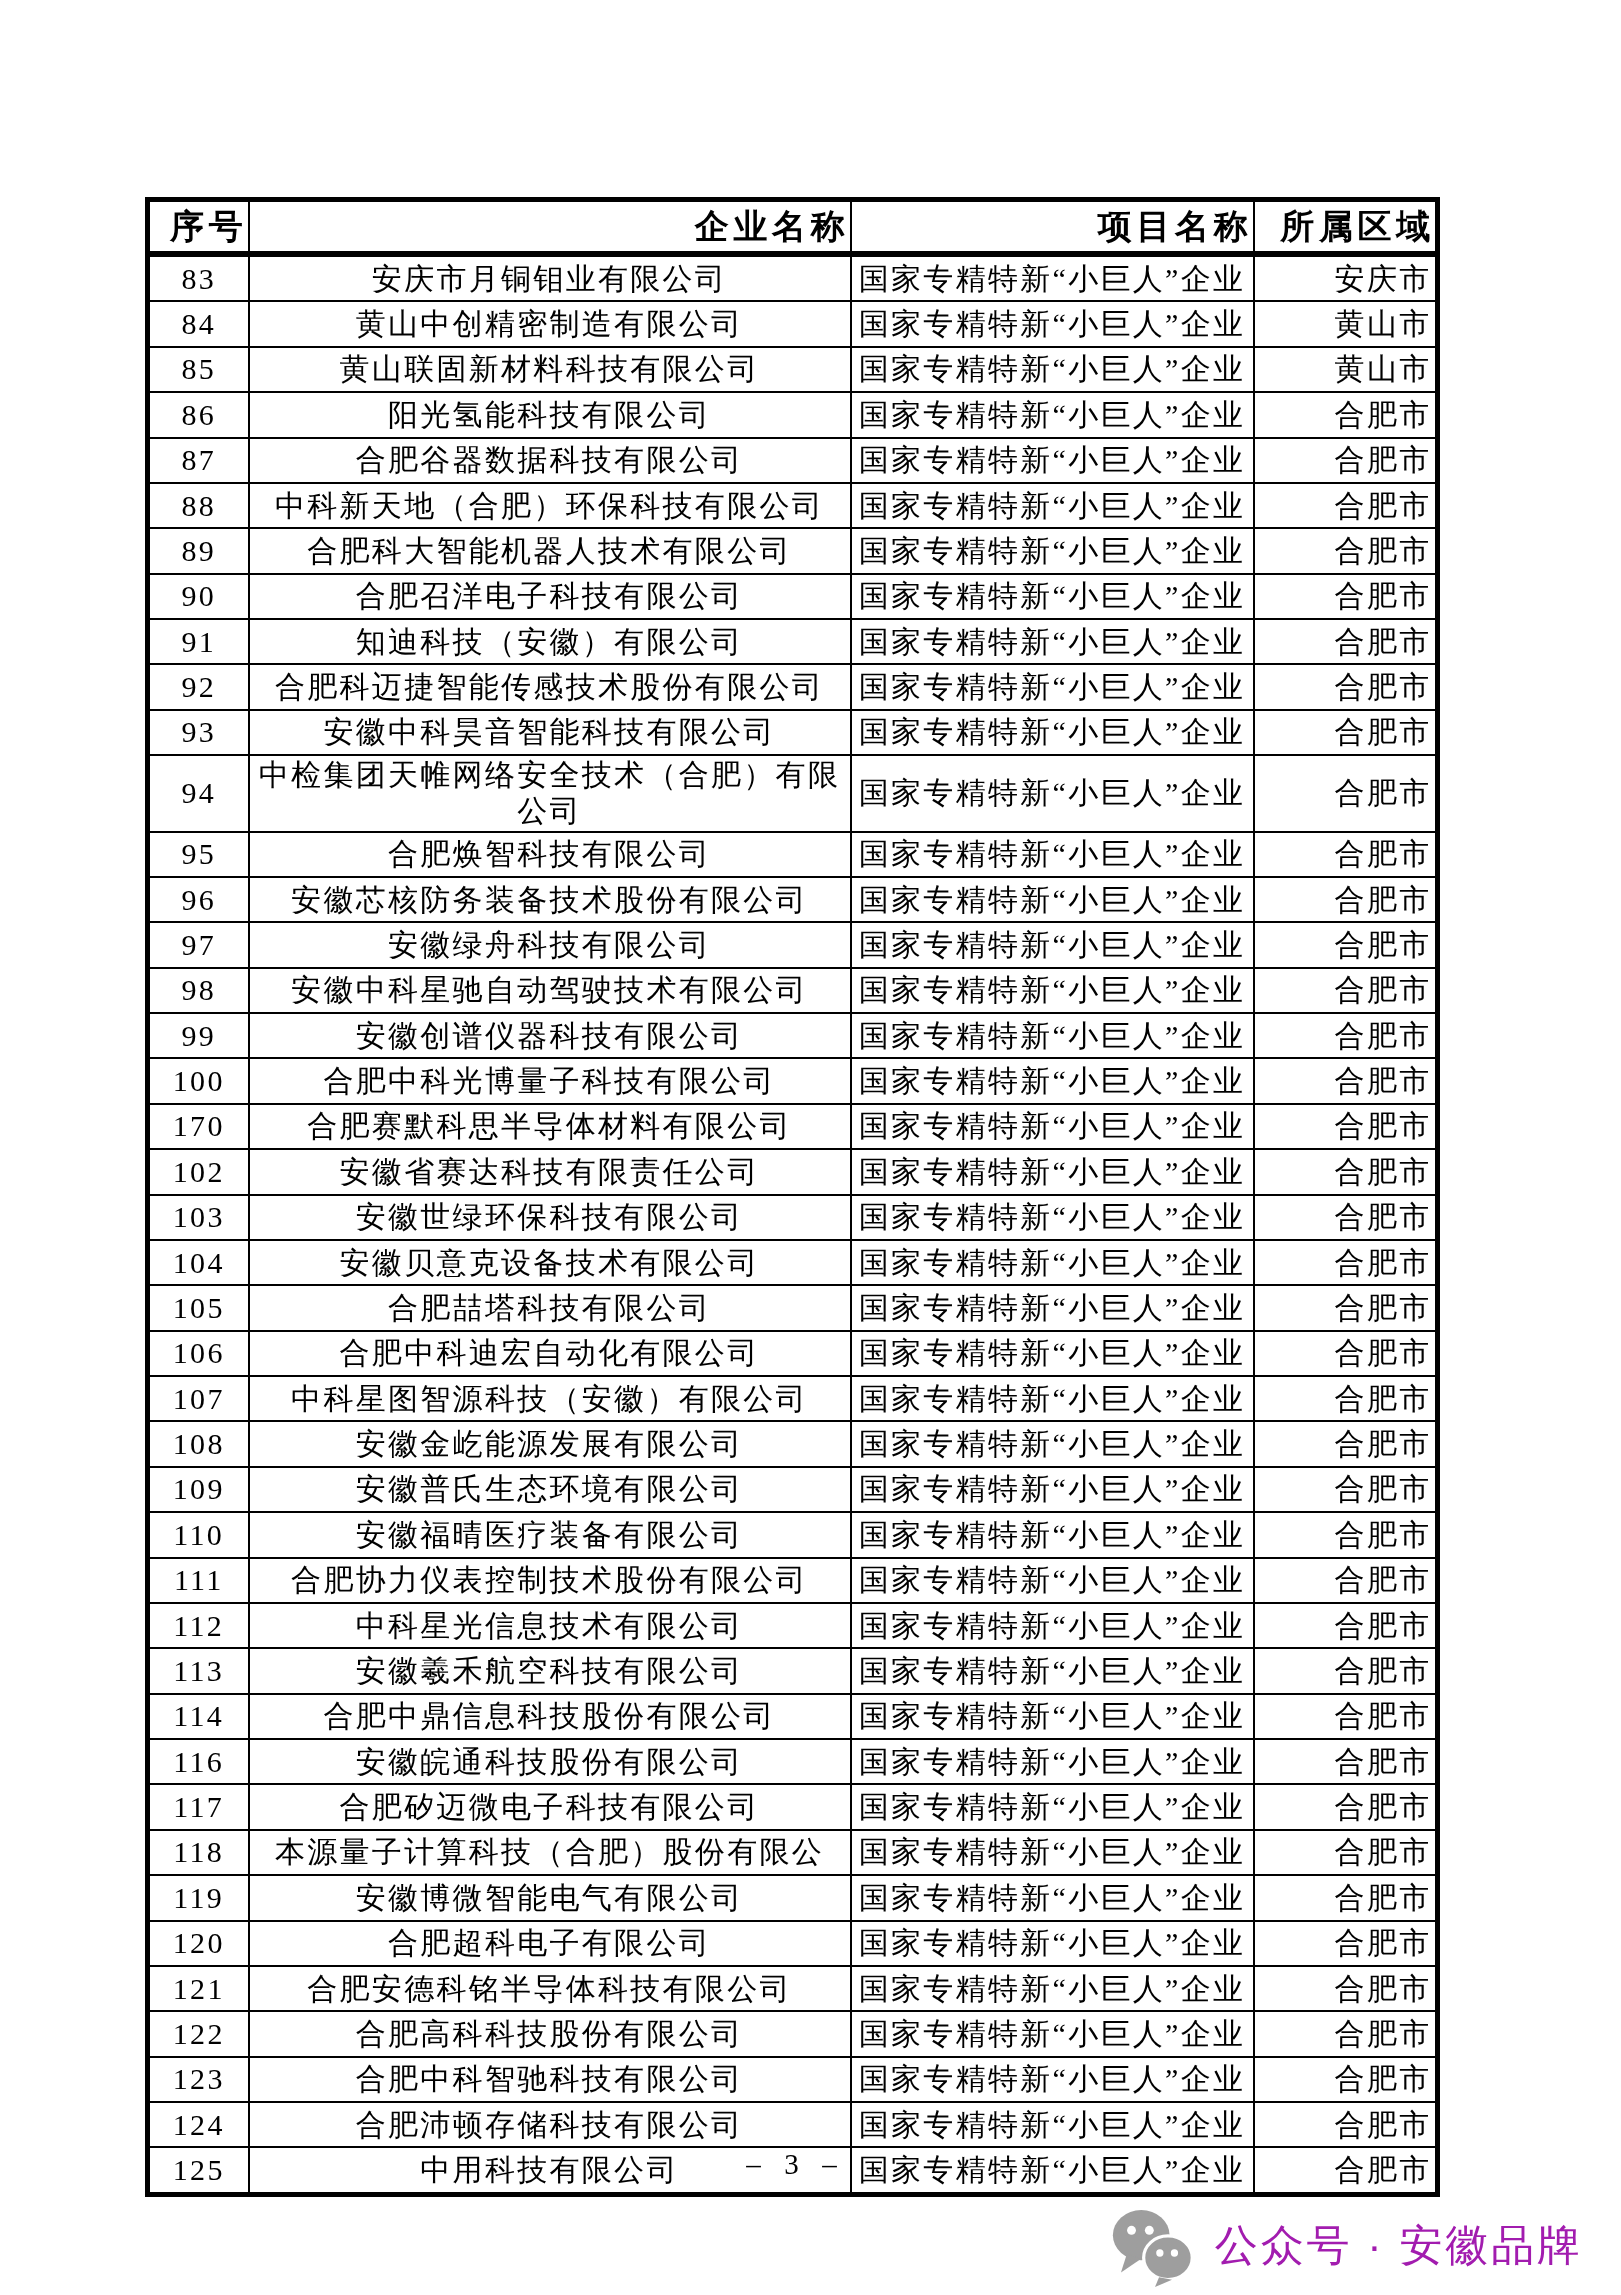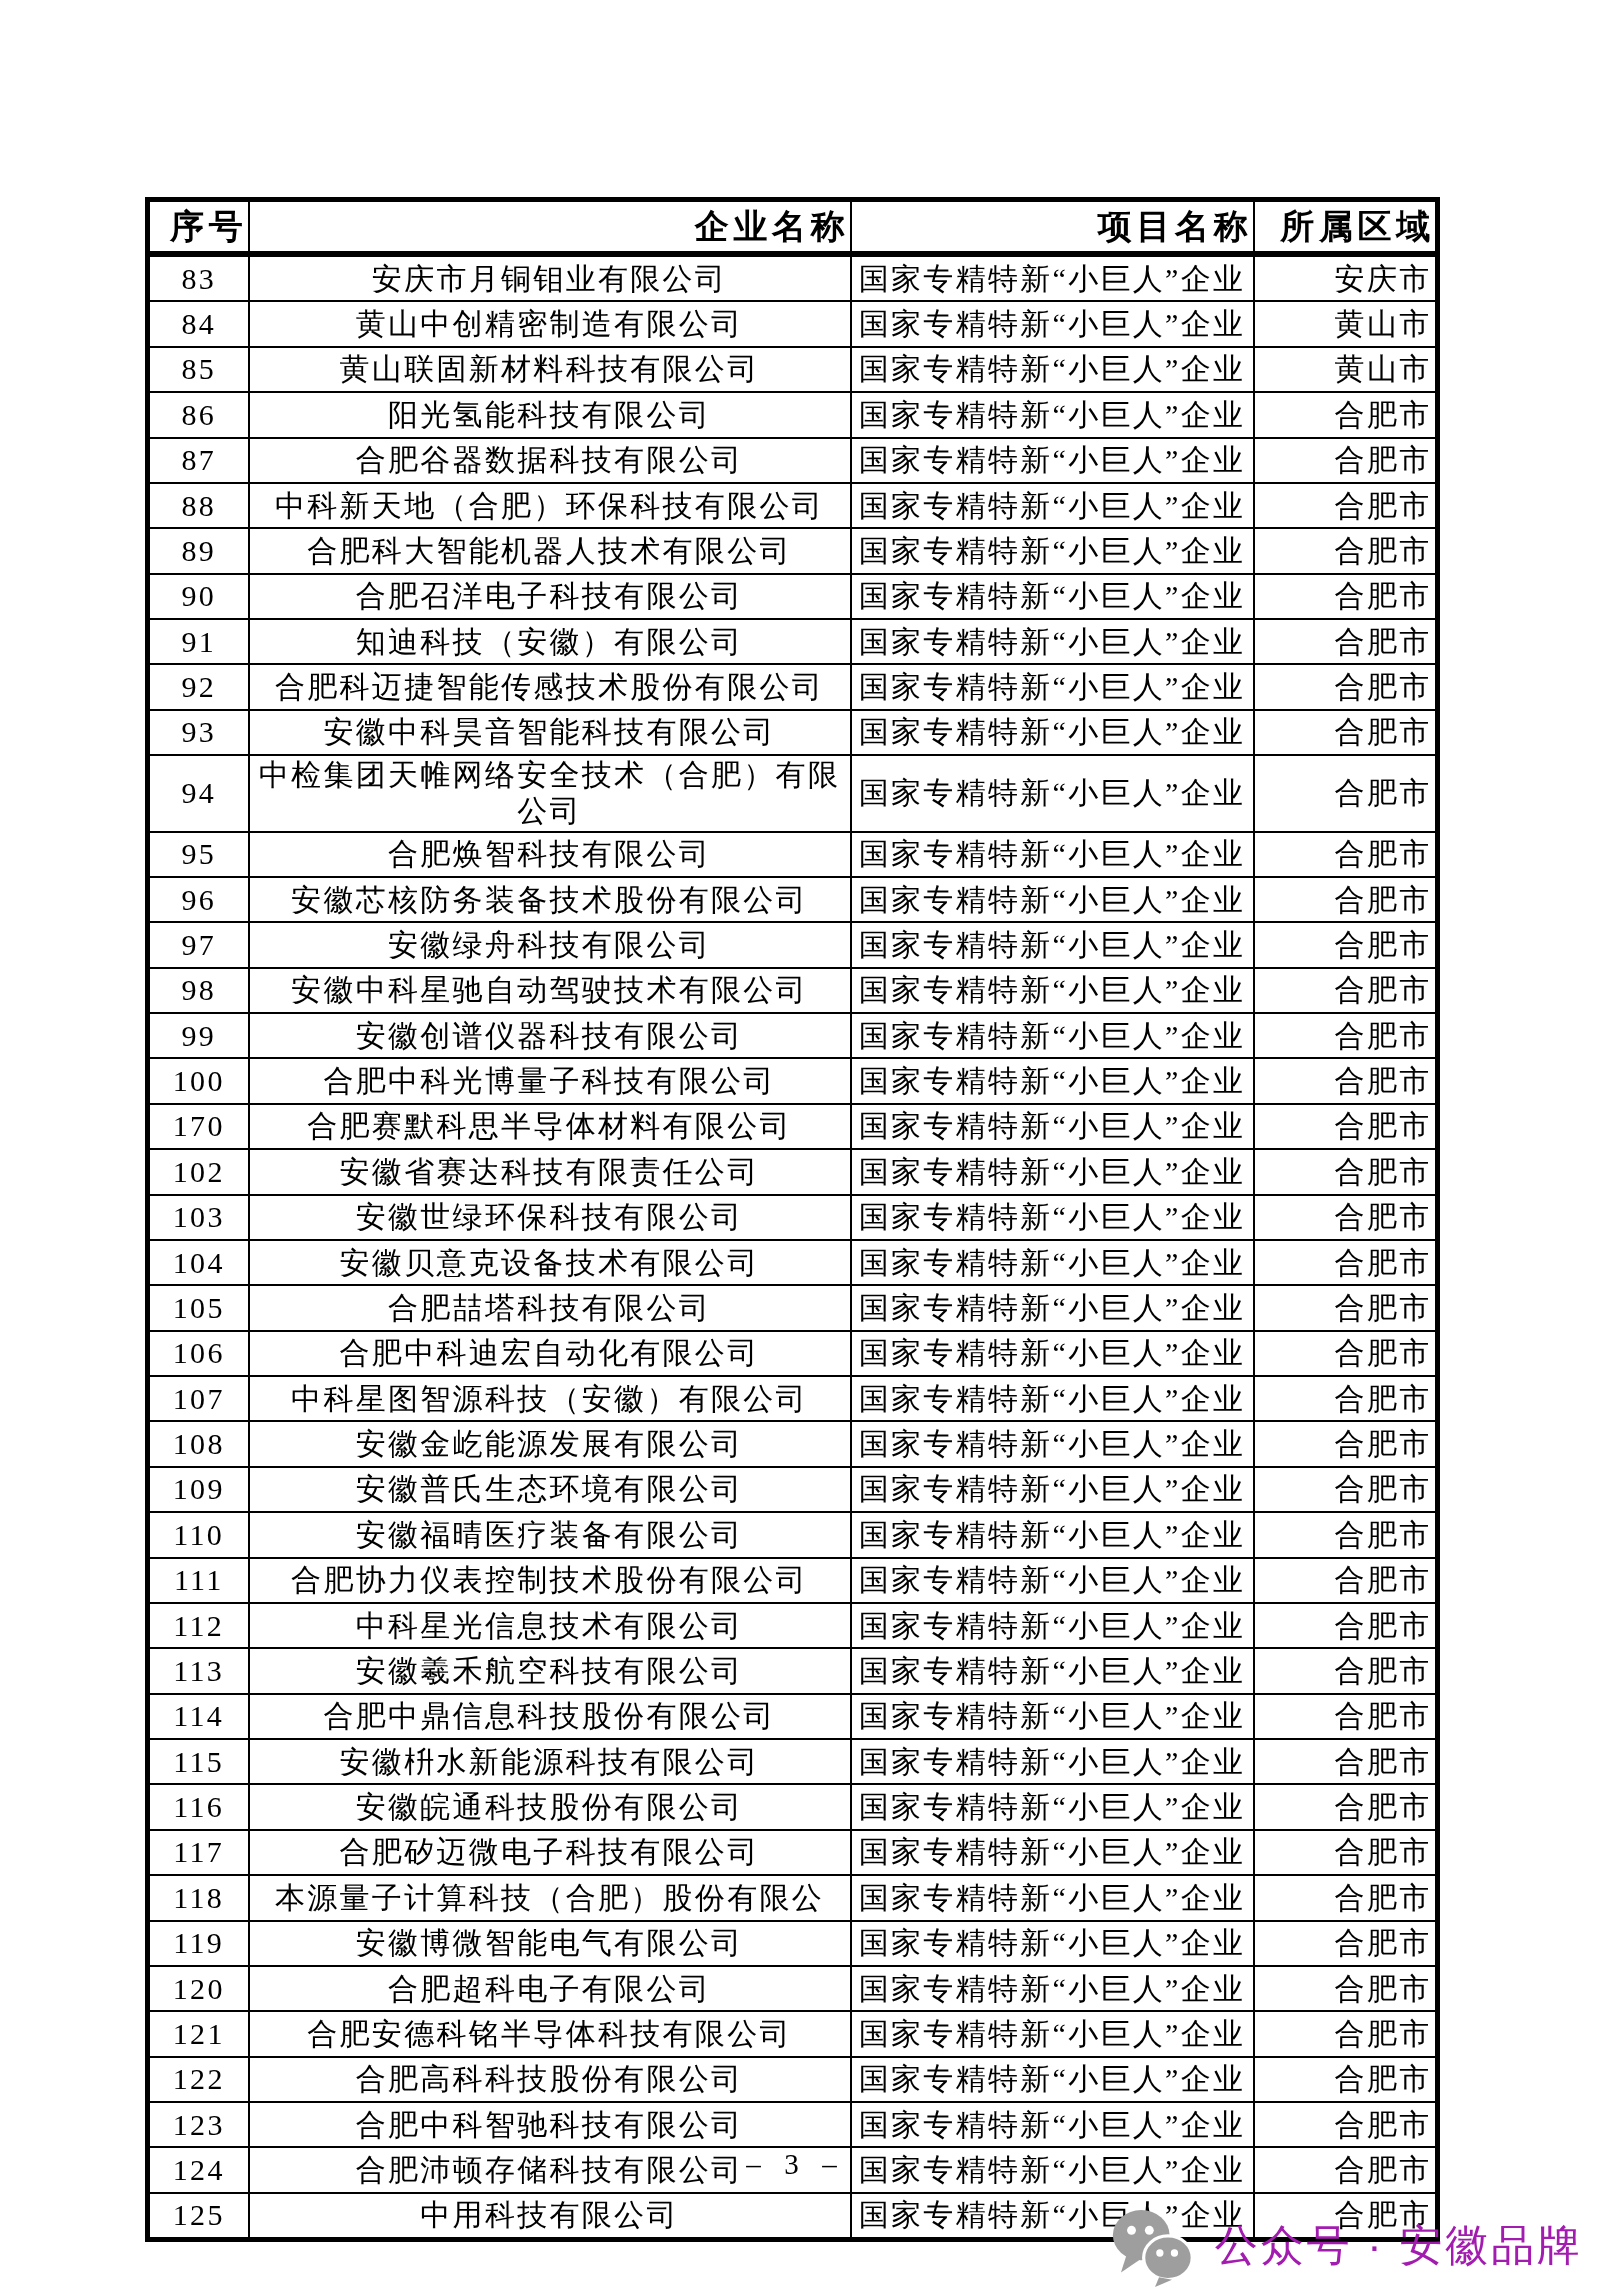--- a/index.html
+++ b/index.html
@@ -298,26 +298,20 @@
             <td class="cell-project">国家专精特新“小巨人”企业</td>
             <td class="cell-region">合肥市</td>
           </tr>
           <tr>
             <td class="cell-no">114</td>
             <td class="cell-company">合肥中鼎信息科技股份有限公司</td>
             <td class="cell-project">国家专精特新“小巨人”企业</td>
             <td class="cell-region">合肥市</td>
           </tr>
           <tr>
-            <td class="cell-no">115</td>
-            <td class="cell-company">安徽枡水新能源科技有限公司</td>
-            <td class="cell-project">国家专精特新“小巨人”企业</td>
-            <td class="cell-region">合肥市</td>
-          </tr>
-          <tr>
             <td class="cell-no">116</td>
             <td class="cell-company">安徽皖通科技股份有限公司</td>
             <td class="cell-project">国家专精特新“小巨人”企业</td>
             <td class="cell-region">合肥市</td>
           </tr>
           <tr>
             <td class="cell-no">117</td>
             <td class="cell-company">合肥矽迈微电子科技有限公司</td>
             <td class="cell-project">国家专精特新“小巨人”企业</td>
             <td class="cell-region">合肥市</td>

